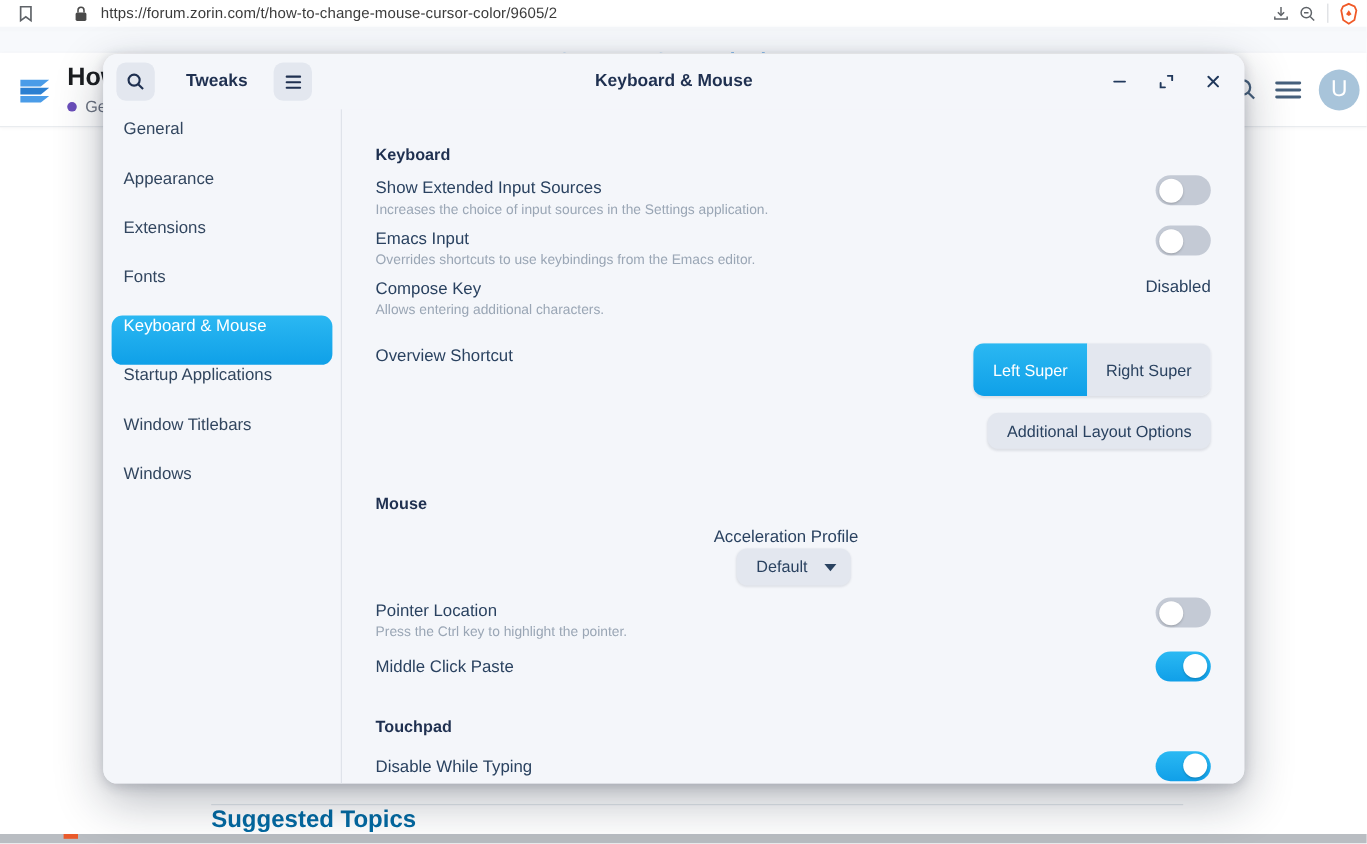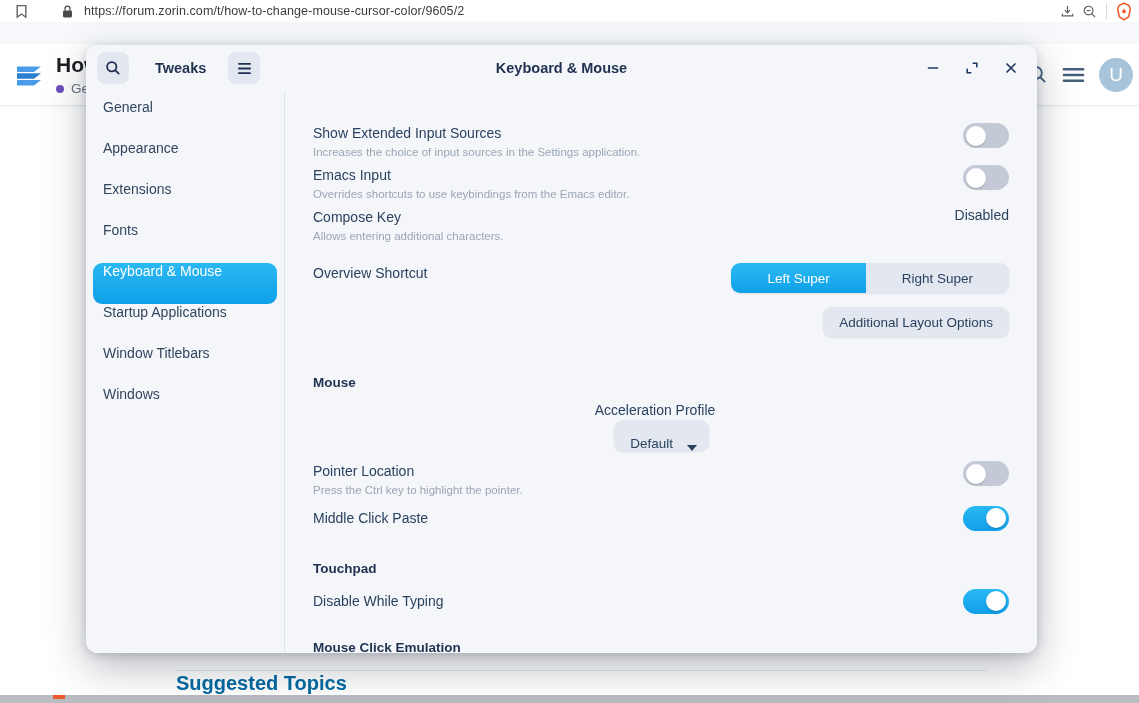--- a/index.html
+++ b/index.html
@@ -204,40 +204,40 @@
     background: #ffffff;
     box-shadow: 0 1px 2px rgba(0,0,0,.2);
   }
   .toggle.on .knob { left: 23px; }
 
   .plain-value { font-size: 14px; color: #2a4260; }
 
   
   #seg-wrap { display: flex; border-radius: 9px; overflow: hidden; box-shadow: 0 1px 2px rgba(20,30,50,.10); }
   .seg {
-    height: 30px; padding: 0 36px;
+    height: 44px; padding: 0 16px;
     display: flex; align-items: center; justify-content: center;
     font-size: 13.5px; color: #2a4260;
     background: #e3e7ef; cursor: pointer;
   }
   .seg.active {
     background: linear-gradient(180deg, #2bb8f2 0%, #0fa0e8 100%);
     color: #ffffff;
   }
   #layout-opts-btn {
     height: 30px; padding: 0 16px; border-radius: 9px;
     background: #e3e7ef; color: #2a4260; font-size: 13.5px;
     display: flex; align-items: center; justify-content: center;
     cursor: pointer; border: none;
     box-shadow: 0 1px 2px rgba(20,30,50,.10);
   }
   #accel-dd {
     height: 31px; padding: 0 12px 0 16px; border-radius: 9px;
     background: #e3e7ef; color: #2a4260; font-size: 13.5px;
-    display: flex; align-items: flex-end; gap: 14px;
+    display: flex; align-items: center; gap: 14px;
     cursor: pointer; border: none;
     box-shadow: 0 1px 2px rgba(20,30,50,.10);
   }
   .chev { width: 0; height: 0; border-left: 5px solid transparent; border-right: 5px solid transparent; border-top: 6px solid #2a4260; }
 </style>
 </head>
 <body>
 
 <div id="browser-chrome">
   <div id="bookmark-btn" class="chrome-icon-btn">
@@ -386,20 +386,21 @@
       <div class="side-item">
           <span>Window Titlebars</span>
         </div>
       <div class="side-item">
           <span>Windows</span>
         </div>
     </div>
 
     <div id="content">
 
+      <div class="group-title">Keyboard</div>
 
       <div class="row">
         <div class="row-texts">
           <div class="row-title">Show Extended Input Sources</div>
           <div class="row-sub">Increases the choice of input sources in the Settings application.</div>
         </div>
         <div class="row-ctl">
           <div class="toggle">
               <div class="knob"></div>
             </div>

